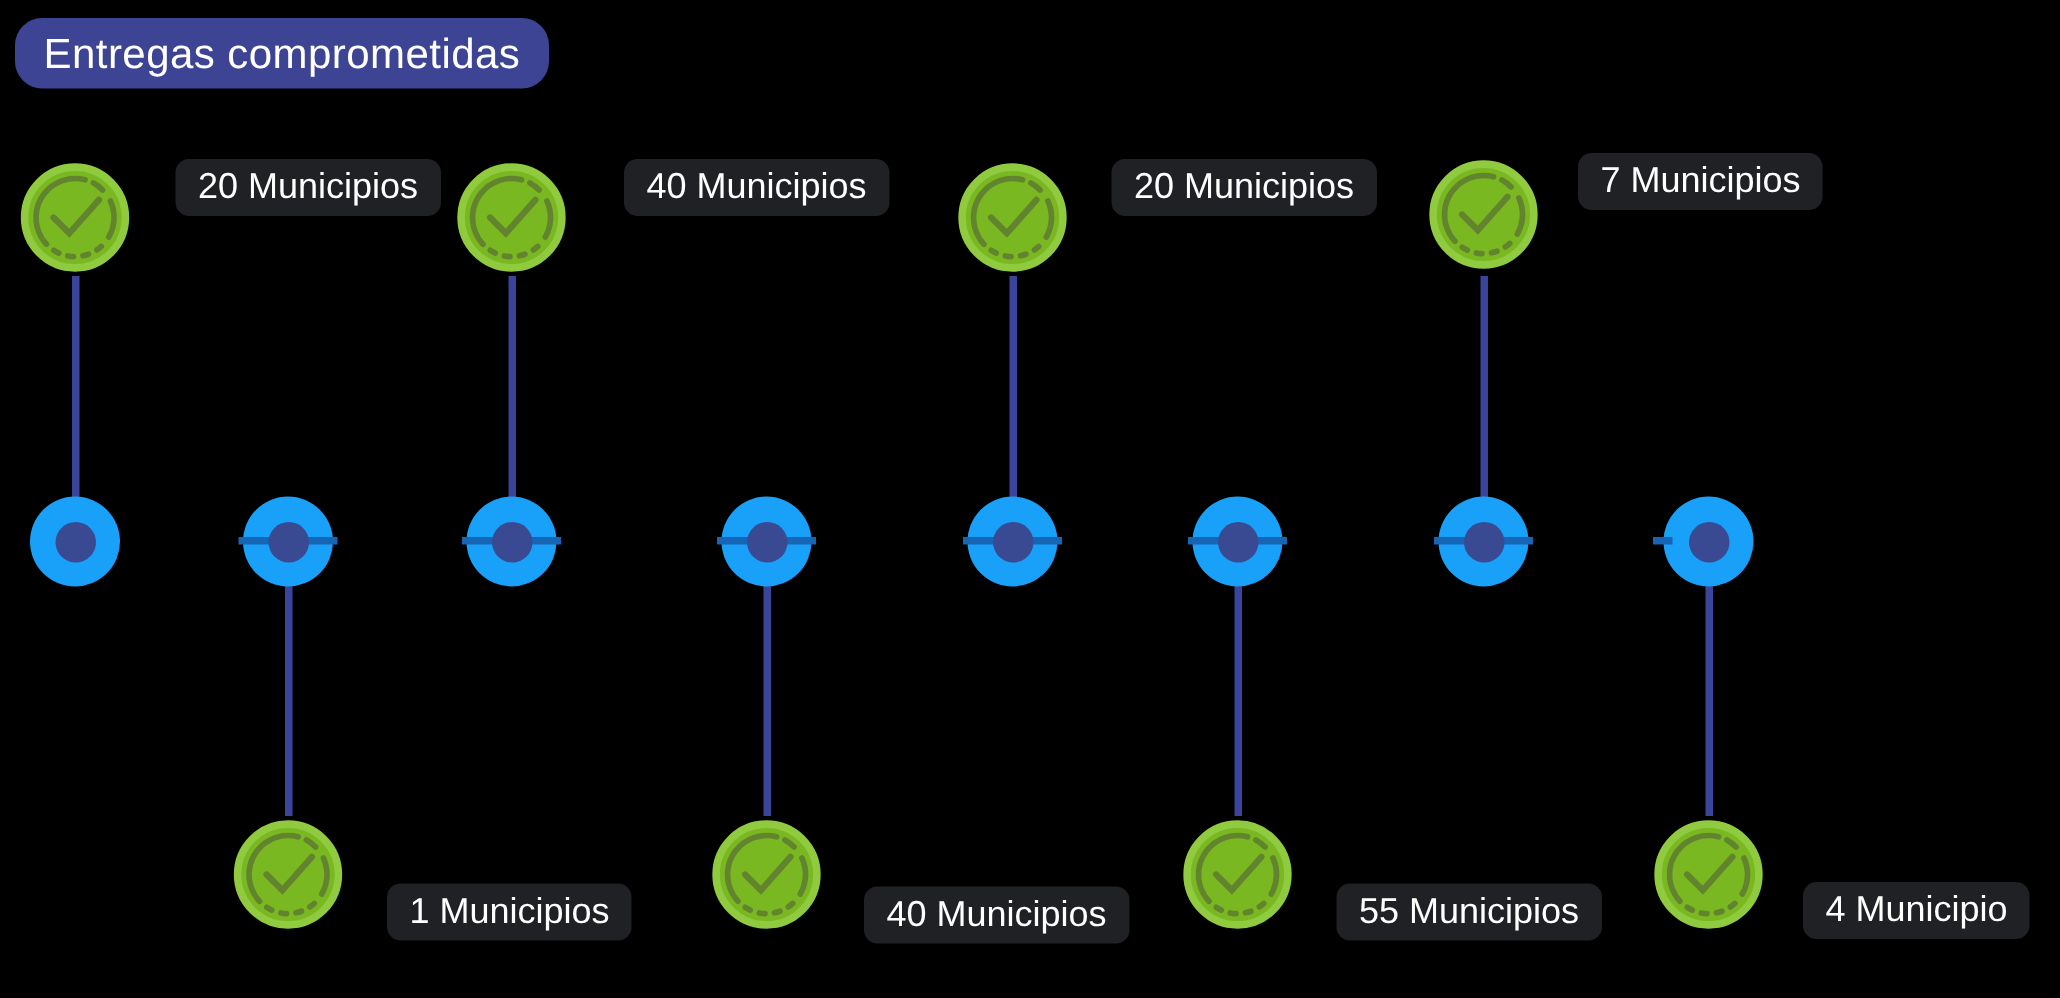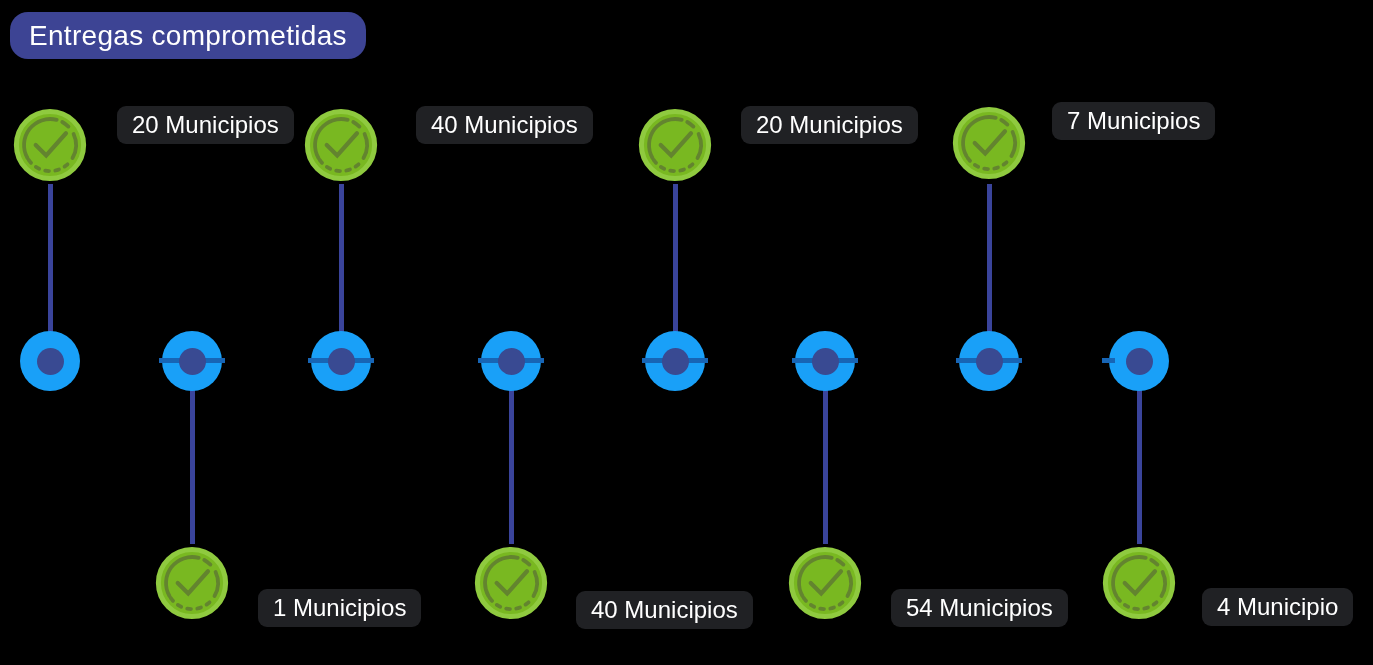--- a/index.html
+++ b/index.html
@@ -101,21 +101,21 @@
   </div>
 
   <div>
     <div class="vline" style="left:823px;top:388px;height:156px"></div>
     <div class="node" style="left:795px;top:331px"></div>
     <div class="hline" style="left:792px;top:358px;width:66px"></div>
     <div class="dot" style="left:812px;top:348px"></div>
     <svg class="badge" style="left:783px;top:541px" viewBox="0 0 100 100">
         <use href="#seal-check"></use>
       </svg>
-    <div class="pill" style="left:891px;top:589px">54 Municipios</div>
+    <div class="pill" style="left:891px;top:589px">55 Municipios</div>
   </div>
 
   <div>
     <div class="vline" style="left:987px;top:184px;height:150px"></div>
     <svg class="badge" style="left:947px;top:101px" viewBox="0 0 100 100">
         <use href="#seal-check"></use>
       </svg>
     <div class="node" style="left:959px;top:331px"></div>
     <div class="hline" style="left:956px;top:358px;width:66px"></div>
     <div class="dot" style="left:976px;top:348px"></div>

